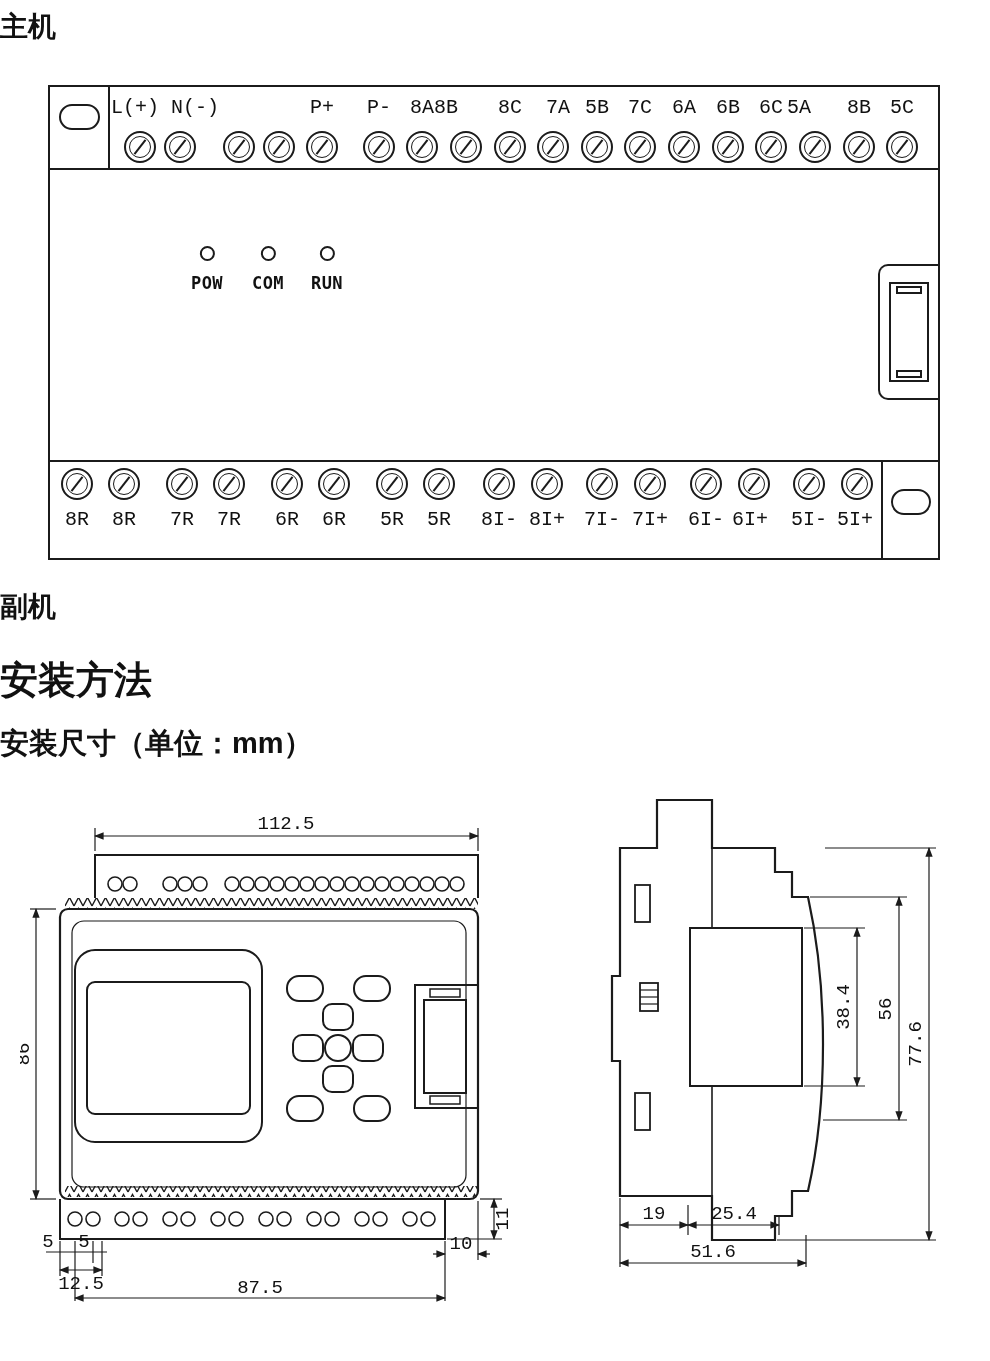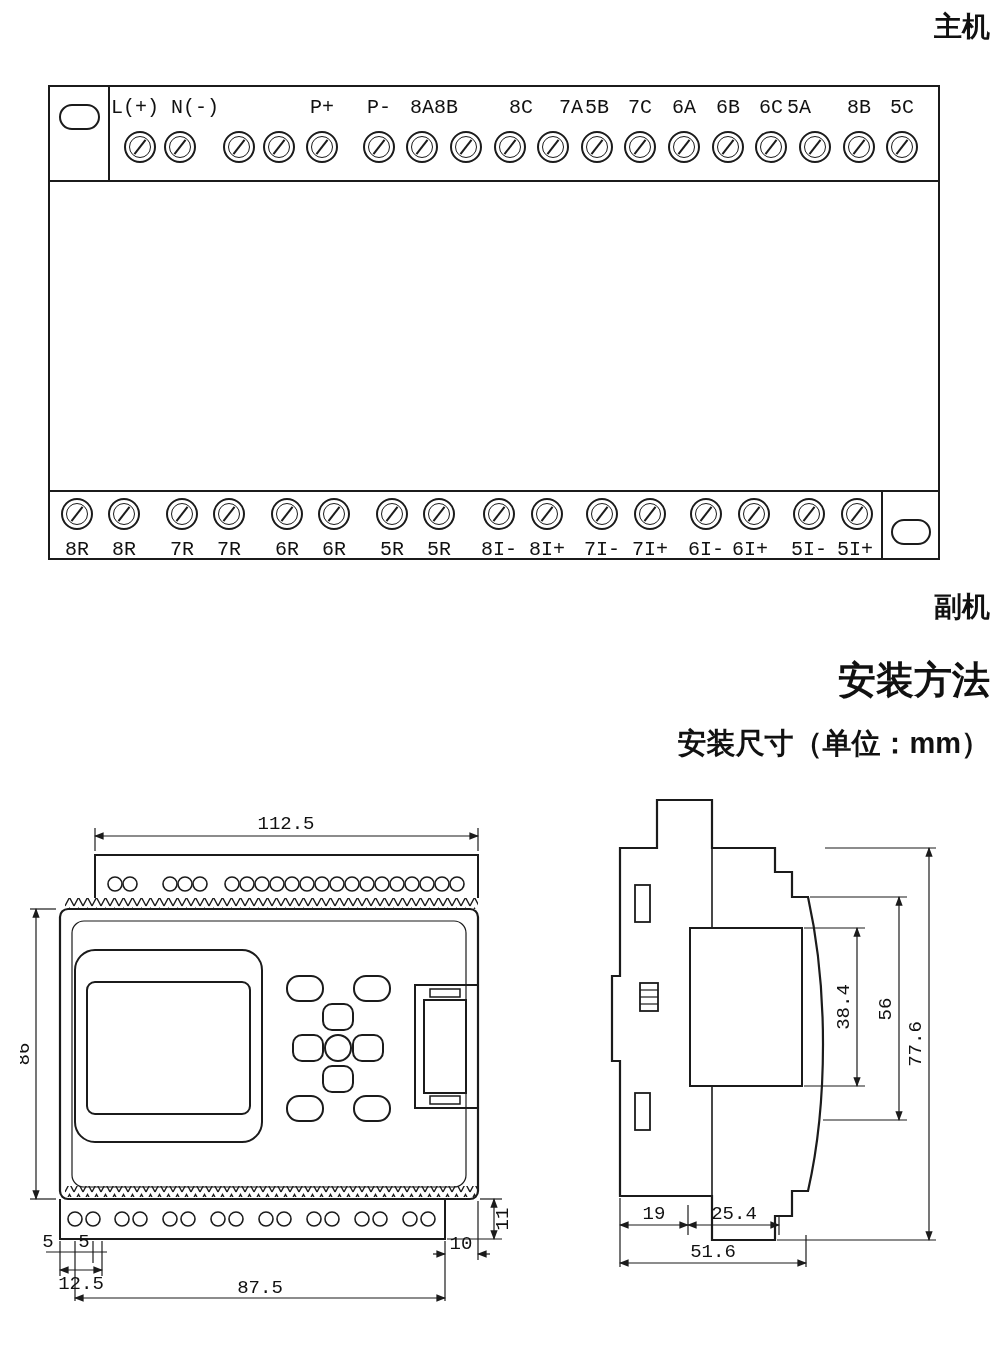--- a/index.html
+++ b/index.html
@@ -1,27 +1,27 @@
 <!DOCTYPE html>
 <html><head>
 <meta charset="utf-8">
 <style>
   *{margin:0;padding:0;box-sizing:border-box}
   html,body{background:#fff}
   body{width:990px;height:1361px;position:relative;font-family:"Liberation Sans",sans-serif;color:#111}
-  .heading{position:absolute;width:100%;text-align:right;white-space:nowrap}
+  .heading{position:absolute;width:100%;text-align:left;white-space:nowrap}
   #t-main{top:8px;font-size:28px;font-weight:700;font-family:"Liberation Serif",serif}
   #t-sub{top:588px;font-size:28px;font-weight:700;font-family:"Liberation Serif",serif}
   #t-method{top:655px;font-size:38px;font-weight:600}
   #t-dims{top:724px;font-size:29px;font-weight:700}
 
   
   .device{position:absolute;left:48px;top:85px;width:892px;height:475px;border:2.5px solid #1b1b1b;background:#fff}
-  .strip-top{position:absolute;left:0;top:0;width:100%;height:95px;border-bottom:2.5px solid #1b1b1b}
-  .strip-bot{position:absolute;left:0;bottom:0;width:100%;height:68px;border-top:2.5px solid #1b1b1b}
+  .strip-top{position:absolute;left:0;top:0;width:100%;height:83px;border-bottom:2.5px solid #1b1b1b}
+  .strip-bot{position:absolute;left:0;bottom:0;width:100%;height:98px;border-top:2.5px solid #1b1b1b}
   .corner-l{position:absolute;left:0;top:0;width:60px;height:100%;border-right:2.5px solid #1b1b1b}
   .corner-r{position:absolute;right:0;top:0;width:57px;height:100%;border-left:2.5px solid #1b1b1b}
   .oval{position:absolute;border:2.5px solid #1b1b1b;border-radius:14px;background:#fff}
   .corner-l .oval{left:9px;top:17px;width:41px;height:26px}
   .corner-r .oval{left:8px;top:27px;width:40px;height:26px}
   .screw{position:absolute;width:32px;height:32px;border:2px solid #1b1b1b;border-radius:50%}
   .screw::before{content:"";position:absolute;inset:3px;border:1.6px solid #1b1b1b;border-radius:50%}
   .screw::after{content:"";position:absolute;left:50%;top:5px;bottom:5px;width:2px;background:#1b1b1b;transform:translateX(-50%) rotate(38deg)}
   .t-label,.b-label{position:absolute;transform:translateX(-50%);font-family:"Liberation Mono",monospace;font-size:20px;white-space:nowrap}
   .t-label{top:9px}
@@ -47,22 +47,22 @@
 
   <div class="strip-top">
     <div class="corner-l">
       <span class="oval"></span>
     </div>
     <div class="t-label" style="left:115px">L(+) N(-)</div>
     <div class="t-label" style="left:272px">P+</div>
     <div class="t-label" style="left:329px">P-</div>
     <div class="t-label" style="left:372px">8A</div>
     <div class="t-label" style="left:396px">8B</div>
-    <div class="t-label" style="left:471px">8C</div>
-    <div class="t-label" style="left:521px">7A</div>
+    <div class="t-label" style="left:460px">8C</div>
+    <div class="t-label" style="left:508px">7A</div>
     <div class="t-label" style="left:547px">5B</div>
     <div class="t-label" style="left:590px">7C</div>
     <div class="t-label" style="left:634px">6A</div>
     <div class="t-label" style="left:678px">6B</div>
     <div class="t-label" style="left:721px">6C</div>
     <div class="t-label" style="left:749px">5A</div>
     <div class="t-label" style="left:809px">8B</div>
     <div class="t-label" style="left:852px">5C</div>
 
     <span class="screw" style="left:74px;top:44px"></span>
@@ -78,20 +78,39 @@
     <span class="screw" style="left:531px;top:44px"></span>
     <span class="screw" style="left:574px;top:44px"></span>
     <span class="screw" style="left:618px;top:44px"></span>
     <span class="screw" style="left:662px;top:44px"></span>
     <span class="screw" style="left:705px;top:44px"></span>
     <span class="screw" style="left:749px;top:44px"></span>
     <span class="screw" style="left:793px;top:44px"></span>
     <span class="screw" style="left:836px;top:44px"></span>
   </div>
 
+  <div class="dev-body">
+    <div class="led" style="left:157px">
+      <span class="led-dot"></span>
+      <span class="led-label">POW</span>
+    </div>
+    <div class="led" style="left:218px">
+      <span class="led-dot"></span>
+      <span class="led-label">COM</span>
+    </div>
+    <div class="led" style="left:277px">
+      <span class="led-dot"></span>
+      <span class="led-label">RUN</span>
+    </div>
+    <div class="connector">
+      <span class="conn-inner"></span>
+      <span class="conn-tab conn-tab-top"></span>
+      <span class="conn-tab conn-tab-bot"></span>
+    </div>
+  </div>
 
   <div class="strip-bot">
     <span class="screw" style="left:11px;top:6px"></span>
     <span class="screw" style="left:58px;top:6px"></span>
     <span class="screw" style="left:116px;top:6px"></span>
     <span class="screw" style="left:163px;top:6px"></span>
     <span class="screw" style="left:221px;top:6px"></span>
     <span class="screw" style="left:268px;top:6px"></span>
     <span class="screw" style="left:326px;top:6px"></span>
     <span class="screw" style="left:373px;top:6px"></span>

